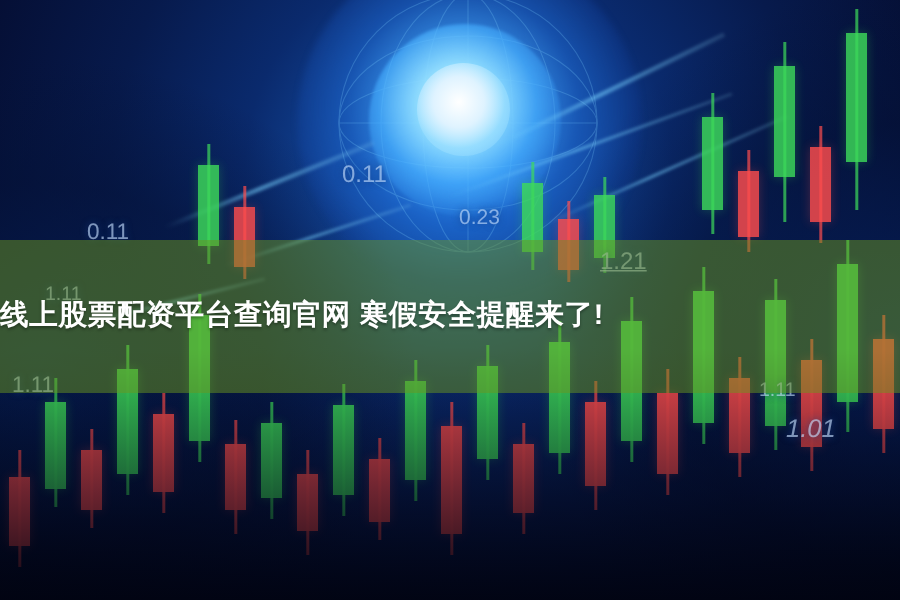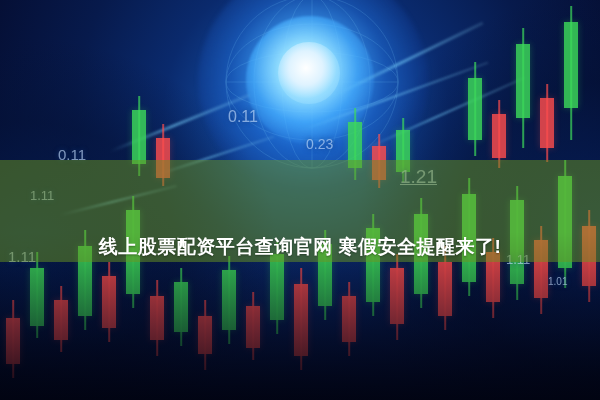--- a/index.html
+++ b/index.html
@@ -117,23 +117,23 @@
   }
   
   .banner {
     position: absolute;
     left: 0;
     top: 160px;
     width: 600px;
     height: 102px;
     background: rgba(108,150,30,0.50);
     display: flex;
-    flex-direction: column;
+    flex-direction: row;
     align-items: center;
-    justify-content: flex-end;
+    justify-content: space-between;
   }
   .banner-line {
     color: #ffffff;
     font-family: "Liberation Sans", sans-serif;
     font-size: 19px;
     font-weight: 700;
     letter-spacing: 0.5px;
     line-height: 30px;
     text-align: center;
     text-shadow: 0 1px 2px rgba(0,0,0,0.35);
@@ -321,24 +321,24 @@
         <div class="body" style="top: 226px; height: 60px; background: rgb(255, 77, 77); opacity: 0.93; box-shadow: rgba(255, 77, 77, 0.333) 0px 0px 7px;"></div>
       </div>
     </div>
 
   <div class="bg-bottom"></div>
 
   <div id="label-layer">
       <div class="plabel" style="left: 228px; top: 108px; font-size: 16px;">0.11</div>
       <div class="plabel" style="left: 306px; top: 136px; font-size: 14px;">0.23</div>
       <div class="plabel" style="left: 58px; top: 146px; font-size: 15px;">0.11</div>
-      <div class="plabel" style="left: 400px; top: 166px; font-size: 19px; text-decoration: underline;">1.21</div>
+      <div class="plabel" style="left: 400px; top: 166px; font-size: 16px; text-decoration: underline;">1.21</div>
       <div class="plabel" style="left: 30px; top: 188px; font-size: 13px;">1.11</div>
       <div class="plabel" style="left: 8px; top: 248px; font-size: 15px;">1.11</div>
       <div class="plabel" style="left: 506px; top: 252px; font-size: 13px;">1.11</div>
-      <div class="plabel" style="left: 548px; top: 276px; font-size: 10px;">1.01</div>
+      <div class="plabel" style="left: 524px; top: 276px; font-size: 17px; font-style: italic;">1.01</div>
     </div>
 
   <div class="banner">
     <div class="banner-line">线上股票配资平台查询官网 寒假安全提醒来了!</div>
   </div>
 
 </div>
 
 </body></html>

